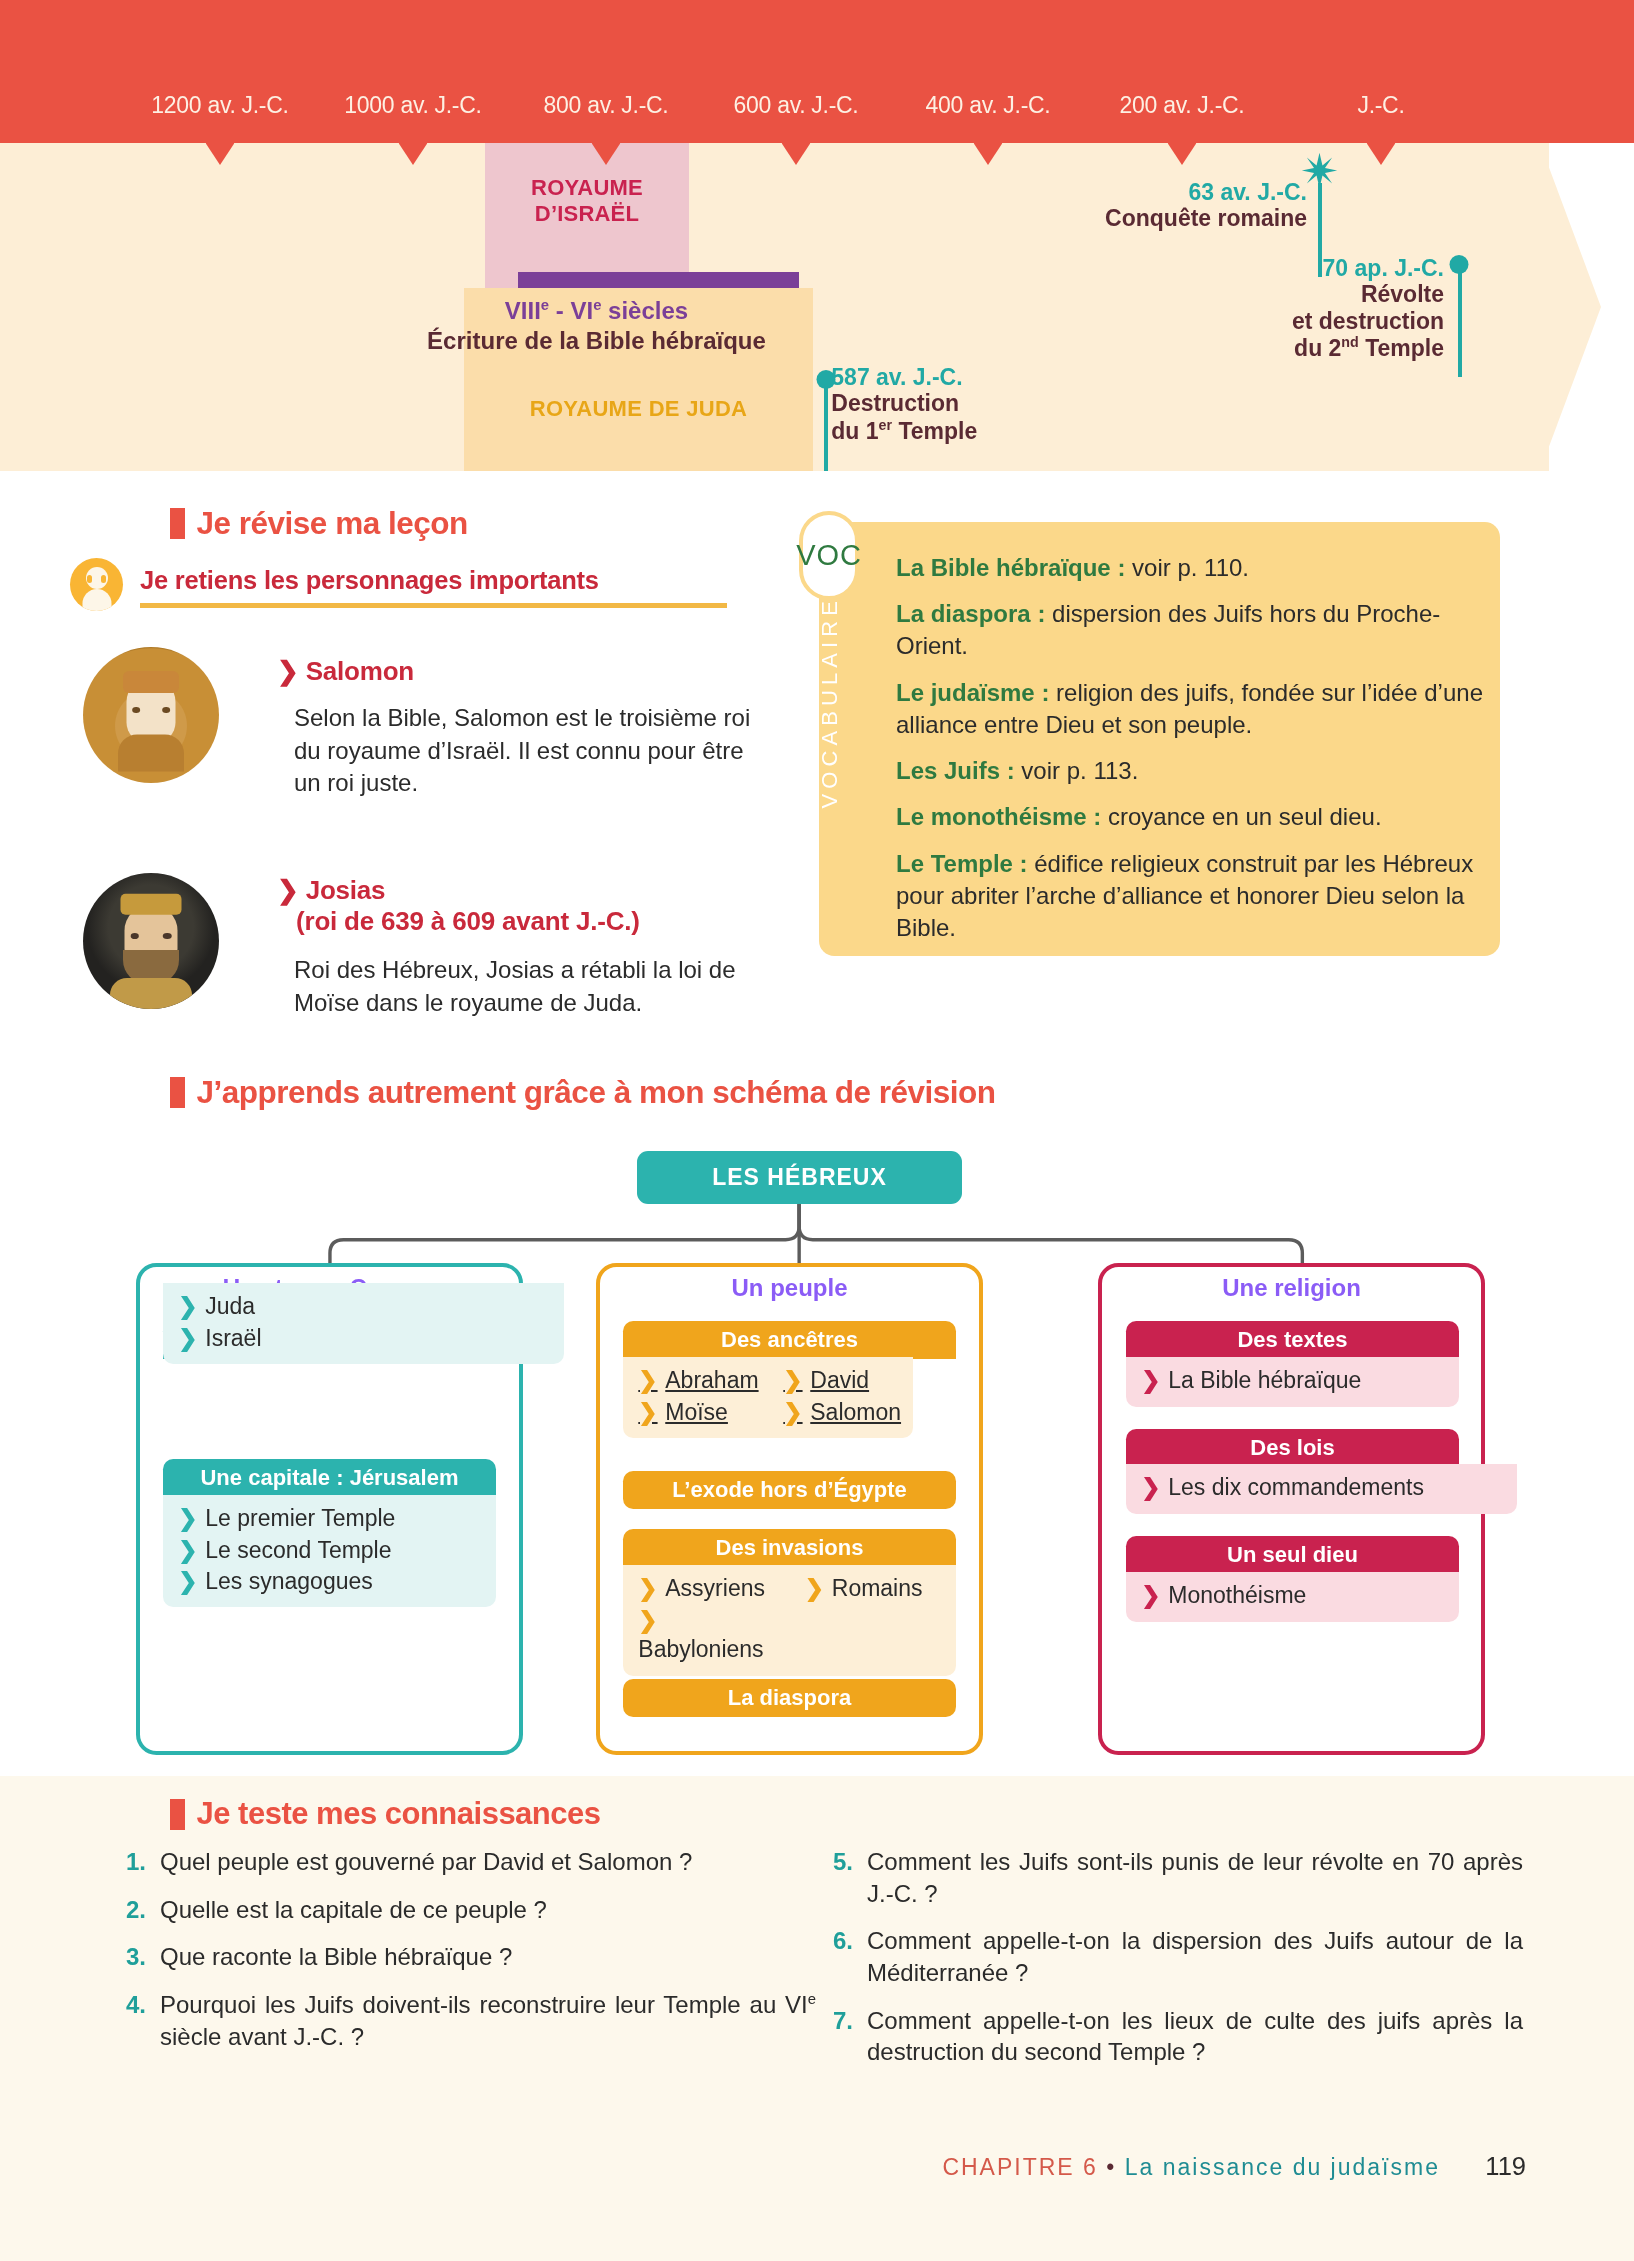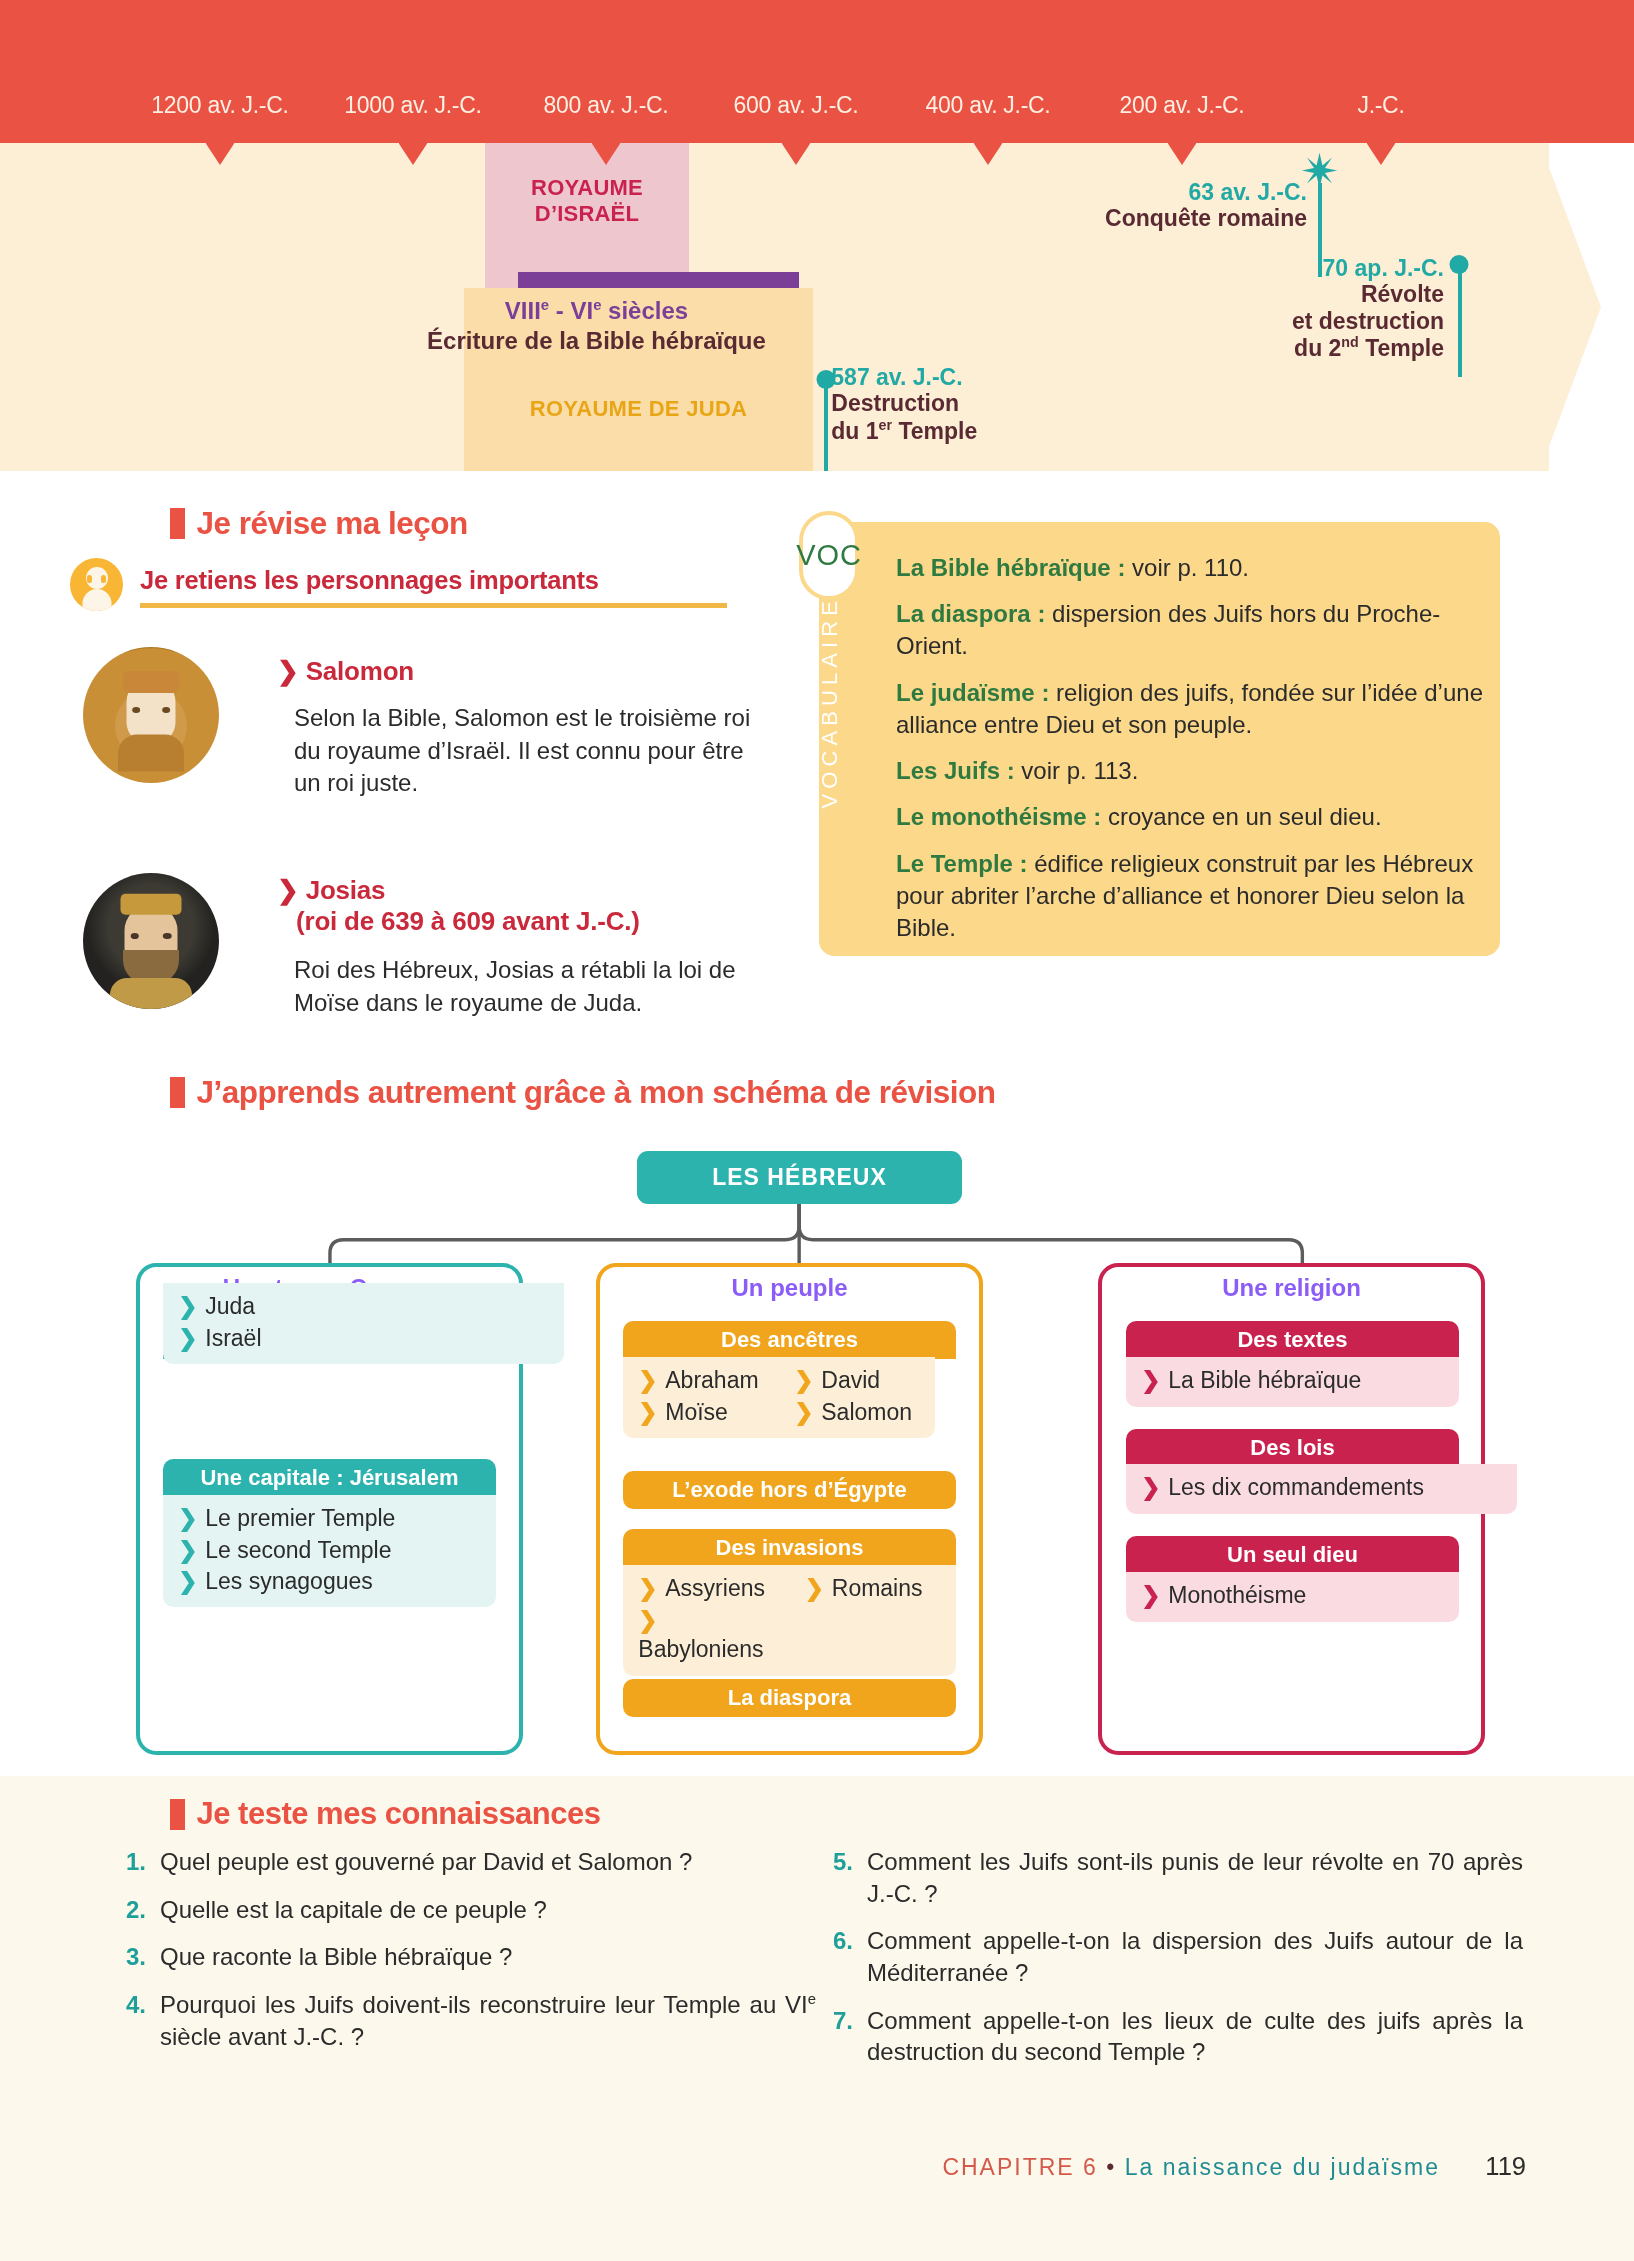--- a/index.html
+++ b/index.html
@@ -334,21 +334,21 @@
       </div>
       <div class="blk-head" style="left: 163px; width: 333px; top: 1459px; background: rgb(44, 179, 174); border-radius: 10.2px 10.2px 0px 0px;">Une capitale : Jérusalem</div>
       <div class="blk-body" style="left: 163px; width: 333px; top: 1495px; background: rgb(227, 244, 243);">
         <div class="blk-li"><span class="cv" style="color: rgb(44, 179, 174);">❯</span><span>Le premier Temple</span></div>
         <div class="blk-li"><span class="cv" style="color: rgb(44, 179, 174);">❯</span><span>Le second Temple</span></div>
         <div class="blk-li"><span class="cv" style="color: rgb(44, 179, 174);">❯</span><span>Les synagogues</span></div>
       </div>
       <div class="col-box" style="left: 596px; width: 387px; border: 4.3px solid rgb(240, 165, 28);"></div>
       <div class="col-title" style="left: 596px; width: 387px;">Un peuple</div>
       <div class="blk-head" style="left: 623px; width: 333px; top: 1321px; background: rgb(240, 165, 28); border-radius: 10.2px 10.2px 0px 0px;">Des ancêtres</div>
-      <div class="blk-body" style="left: 623px; width: 312px; top: 1357px; background: rgb(253, 239, 215);">
+      <div class="blk-body" style="left: 623px; width: 290px; top: 1357px; background: rgb(253, 239, 215); text-decoration: underline;">
         <div style="display: grid; grid-template-columns: 1fr 1fr;">
           <div class="blk-li"><span class="cv" style="color: rgb(240, 165, 28);">❯</span><span>Abraham</span></div>
           <div class="blk-li"><span class="cv" style="color: rgb(240, 165, 28);">❯</span><span>David</span></div>
           <div class="blk-li"><span class="cv" style="color: rgb(240, 165, 28);">❯</span><span>Moïse</span></div>
           <div class="blk-li"><span class="cv" style="color: rgb(240, 165, 28);">❯</span><span>Salomon</span></div>
         </div>
       </div>
       <div class="blk-head" style="left: 623px; width: 333px; top: 1471px; background: rgb(240, 165, 28);">L’exode hors d’Égypte</div>
       <div class="blk-head" style="left: 623px; width: 333px; top: 1529px; background: rgb(240, 165, 28); border-radius: 10.2px 10.2px 0px 0px;">Des invasions</div>
       <div class="blk-body" style="left: 623px; width: 333px; top: 1565px; background: rgb(253, 239, 215);">

